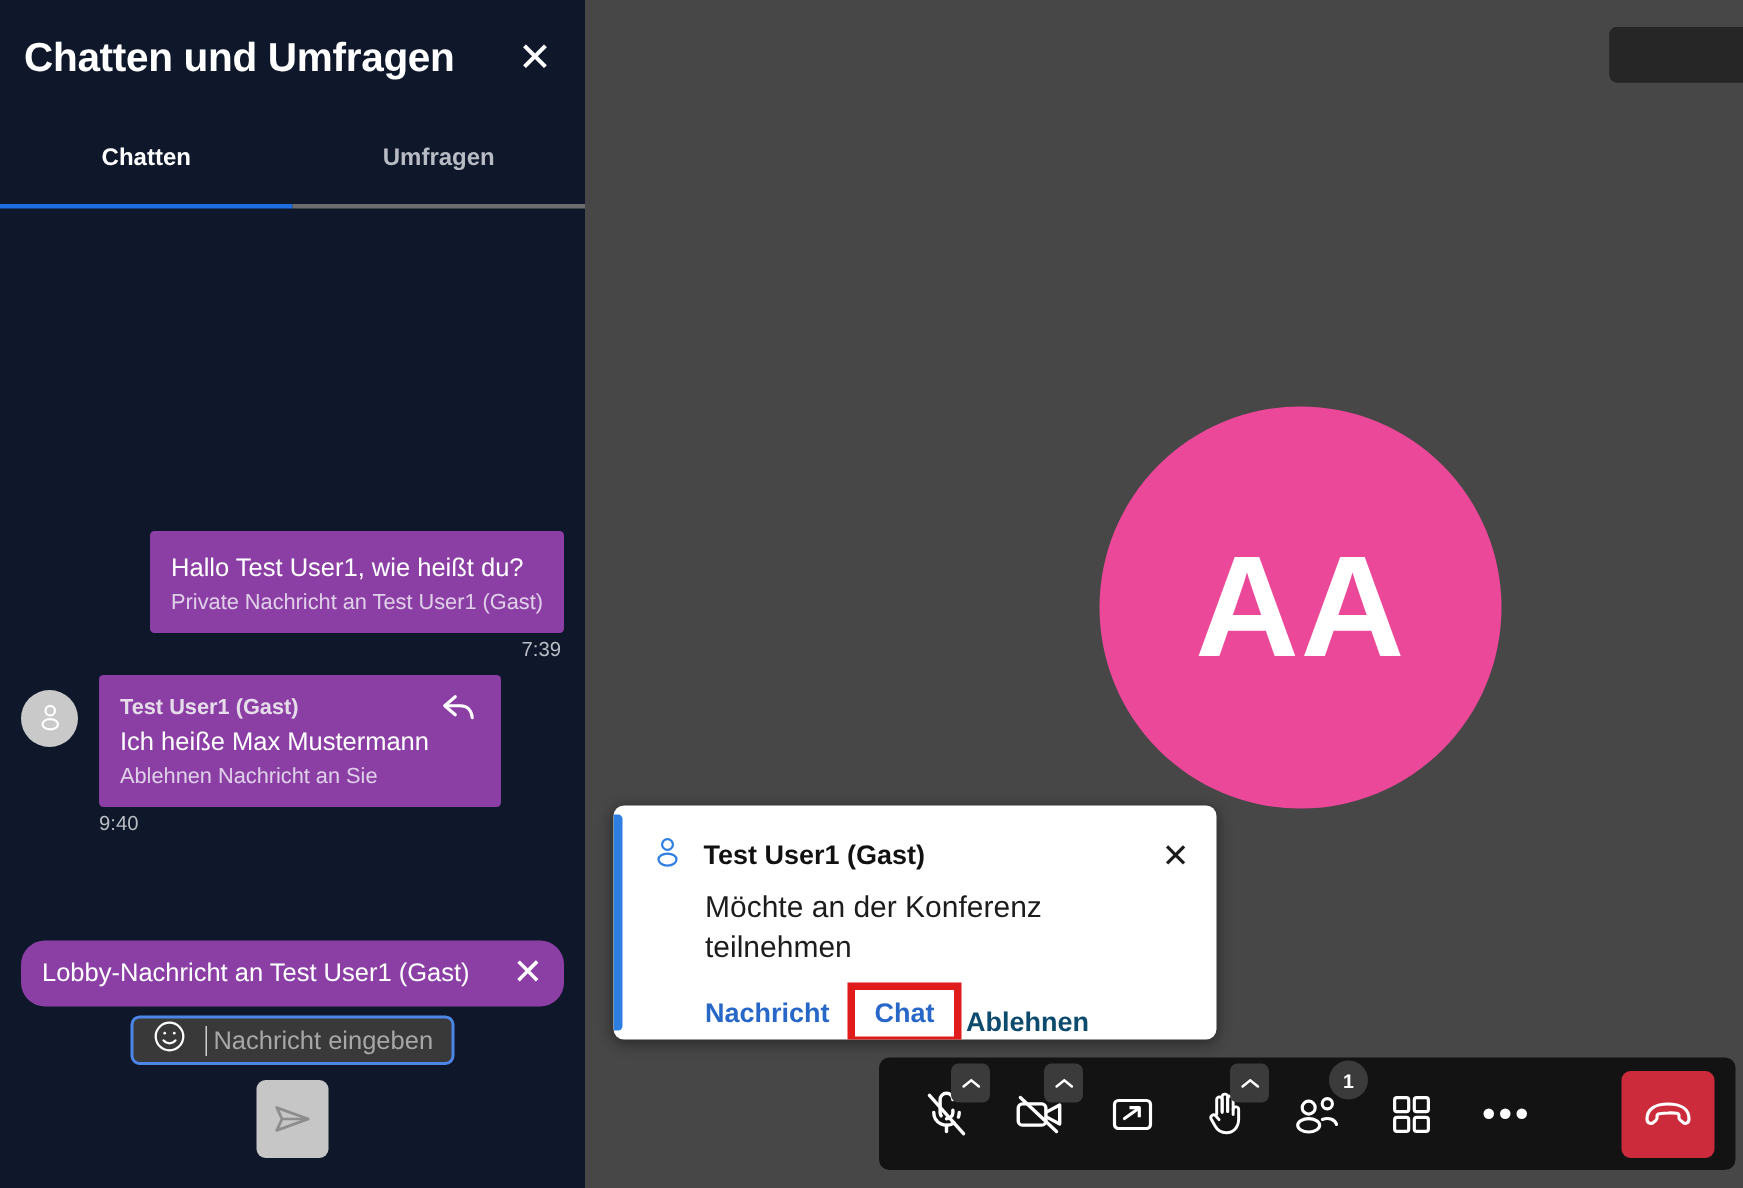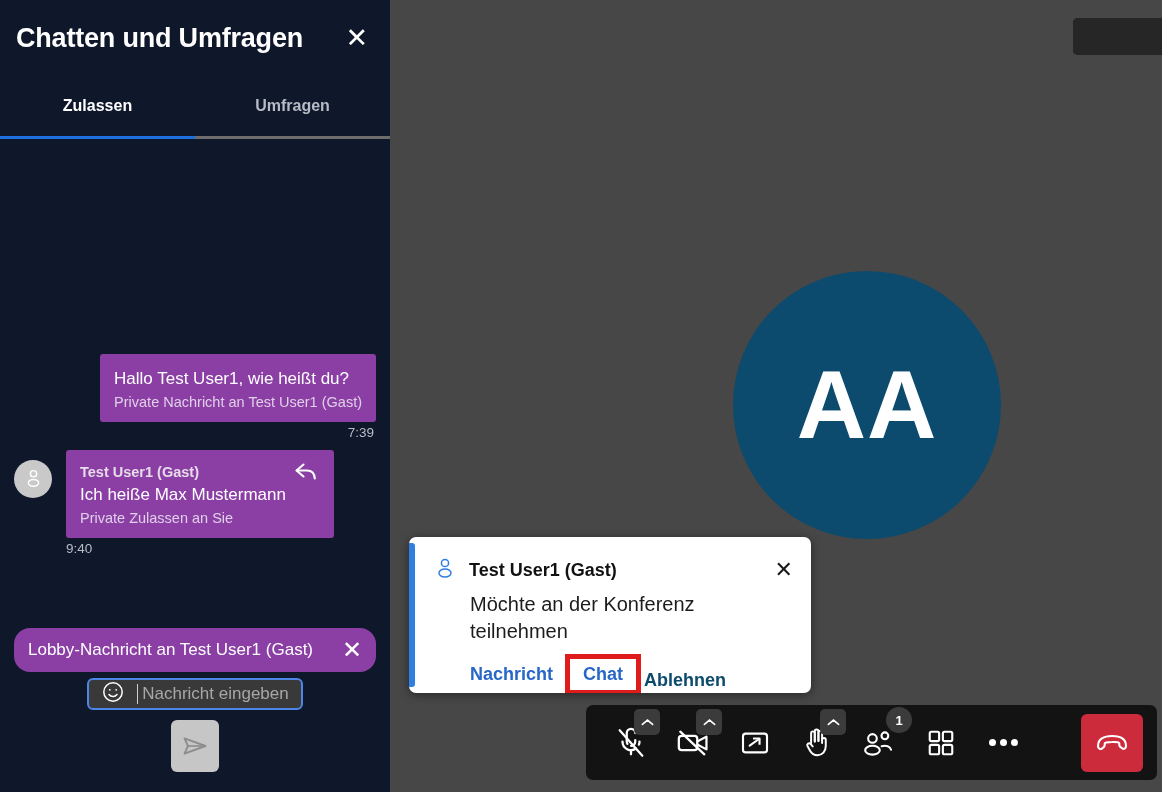--- a/index.html
+++ b/index.html
@@ -13,21 +13,21 @@
 
   
   .stage {
     position: absolute; left: 390px; top: 0;
     width: 772px; height: 792px;
     background: #474747;
   }
   .avatar-big {
     position: absolute; left: 343px; top: 271px;
     width: 268px; height: 268px; border-radius: 50%;
-    background: #0c4a6e;
+    background: #ec4899;
     display: flex; align-items: center; justify-content: center;
   }
   .avatar-big span {
     color: #ffffff; font-size: 96px; font-weight: 700;
     letter-spacing: 1px; line-height: 1;
   }
 
   
   .timerbar {
     position: absolute; left: 683px; top: 18px;
@@ -344,21 +344,21 @@
   </div>
 
   <div class="sidebar">
 
     <div class="sb-header">
       <div class="sb-title">Chatten und Umfragen</div>
       <div class="sb-close">✕</div>
     </div>
 
     <div class="sb-tabs">
-      <div class="sb-tab active">Zulassen</div>
+      <div class="sb-tab active">Chatten</div>
       <div class="sb-tab inactive">Umfragen</div>
     </div>
     <div class="sb-tabline">
       <div class="on"></div>
       <div class="off"></div>
     </div>
 
     <div class="sb-messages">
       <div style="height:215px"></div>
 
@@ -373,21 +373,21 @@
       <div class="msg-row">
         <div class="msg-avatar">
           <svg width="19" height="21" viewBox="0 0 20 22" fill="none" stroke="#ffffff" stroke-width="1.5">
             <circle cx="10" cy="6" r="3.3"></circle>
             <ellipse cx="10" cy="15.6" rx="5.4" ry="3.6"></ellipse>
           </svg>
         </div>
         <div class="bubble bubble-in" style="padding-right:48px;">
           <div class="sender">Test User1 (Gast)</div>
           <div class="txt">Ich heiße Max Mustermann</div>
-          <div class="sub">Private Zulassen an Sie</div>
+          <div class="sub">Ablehnen Nachricht an Sie</div>
           <span class="reply-ico">
             <svg width="28" height="24" viewBox="0 0 28 24" fill="none" stroke="#ffffff" stroke-width="2.1" stroke-linecap="round" stroke-linejoin="round">
               <path d="M11.5 4.5 L4.5 10.5 L11.5 16.5"></path>
               <path d="M4.8 10.5 H15 c5 0 7.5 3.5 7.8 8"></path>
             </svg>
           </span>
         </div>
       </div>
       <div class="msg-time left">9:40</div>
     </div>

